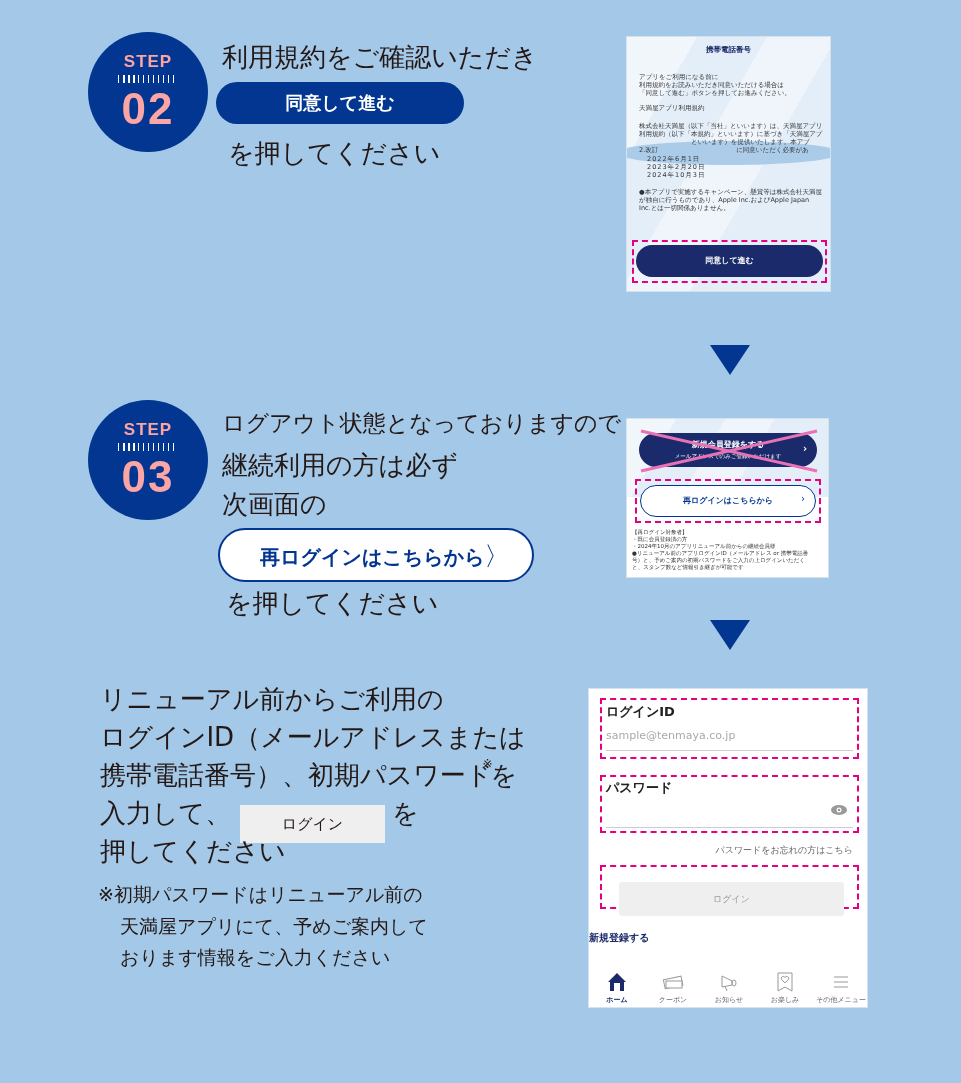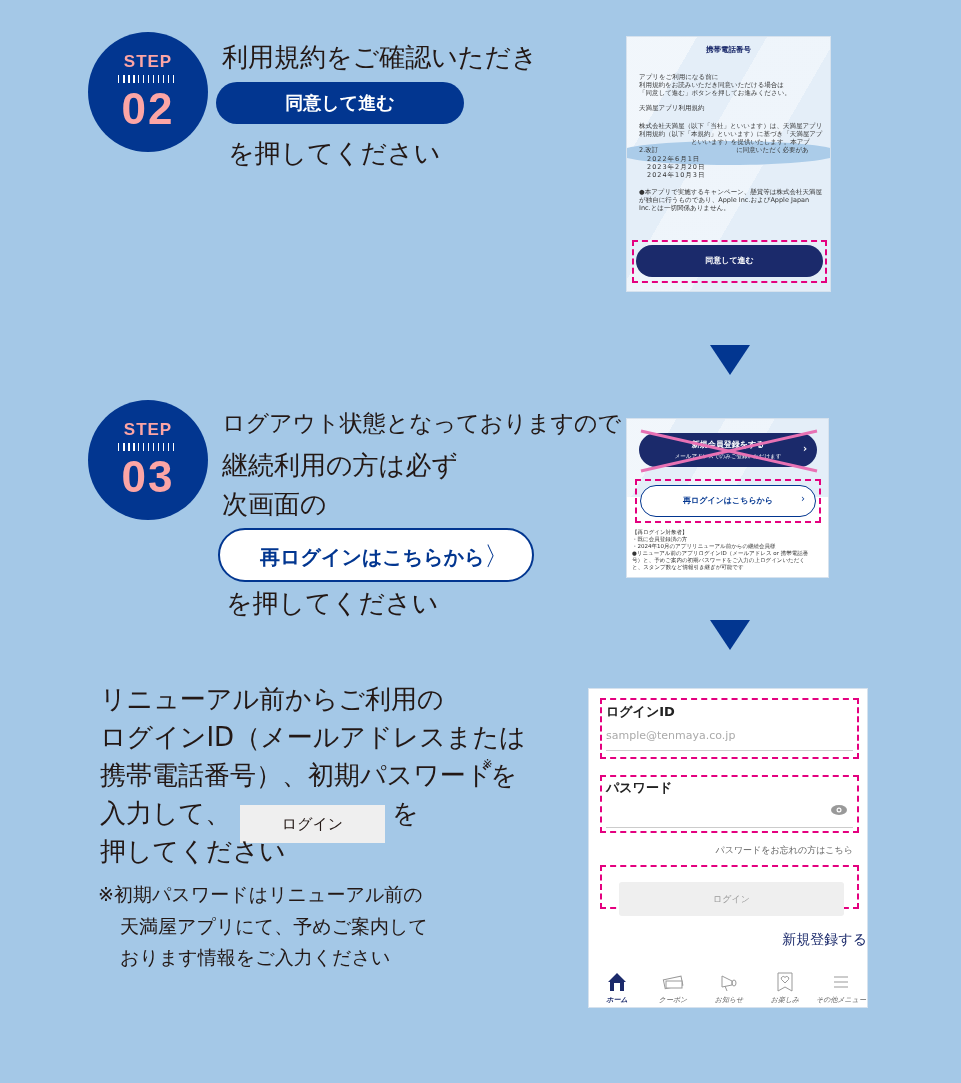--- a/index.html
+++ b/index.html
@@ -50,21 +50,21 @@
   }
   .tiny { position: absolute; font-size: 6.5px; line-height: 9px; color: #333; white-space: nowrap; }
   .dashed { position: absolute; border: 2px dashed #e4007f; }
 
   .gray-btn { position: absolute; background: #efefef; color: #231815; text-align: center; margin-top: 12px; }
 
   .login-screen { position: absolute; background: #fff; border: 1px solid #d6e2ee; overflow: hidden; }
   .login-screen .lbl { position: absolute; font-size: 13px; font-weight: bold; color: #222; }
   .login-screen .ph { position: absolute; font-size: 11px; color: #aaa; }
   .login-screen .line { position: absolute; height: 1px; background: #ccc; }
-  .tabbar-item { position: absolute; width: 56px; text-align: center; font-size: 7px; color: #666; font-style: italic; }
+  .tabbar-item { position: absolute; width: 56px; text-align: center; font-size: 7px; color: #666; }
   .tabbar-item .ic { display: block; margin: 0 auto 3px; height: 20px; }
 </style>
 </head>
 <body>
 
 <div class="step-badge" style="left:88px; top:32px;">
   <div class="step-label">STEP</div>
   <div class="step-ticks"></div>
   <div class="step-num">02</div>
 </div>
@@ -163,21 +163,21 @@
     <circle cx="8" cy="5" r="2.5" fill="#fff"></circle>
     <circle cx="8" cy="5" r="1.3" fill="#999"></circle>
   </svg>
   <div class="line" style="left:17px; right:14px; top:138px;"></div>
 
   <div class="ph" style="right:14px; top:155px; font-size:9px; color:#666;">パスワードをお忘れの方はこちら</div>
 
   <div class="dashed" style="left:11px; top:176px; width:259px; height:44px;"></div>
   <div class="gray-btn" style="left:30px; top:181px; width:225px; height:34px; line-height:34px; font-size:9px; color:#999; border-radius:3px;">ログイン</div>
 
-  <div style="position:absolute; left:0; right:0; text-align:right; top:242px; font-size:14px; font-weight:normal; color:#1b2a6b;">新規登録する</div>
+  <div style="position:absolute; left:0; right:0; text-align:left; top:242px; font-size:10px; font-weight:bold; color:#1b2a6b;">新規登録する</div>
 
   <div class="tabbar-item" style="left:0; top:283px; color:#1b2a6b; font-weight:bold;">
     <svg class="ic" width="20" height="20" viewBox="0 0 20 20">
       <polygon points="10,1 1,10 3,10 3,19 17,19 17,10 19,10" fill="#1b2a6b"></polygon>
       <rect x="7" y="11" width="6" height="8" fill="#fff"></rect>
     </svg>
     <span>ホーム</span>
   </div>
   <div class="tabbar-item" style="left:56px; top:283px;">
     <svg class="ic" width="22" height="20" viewBox="0 0 22 20">

